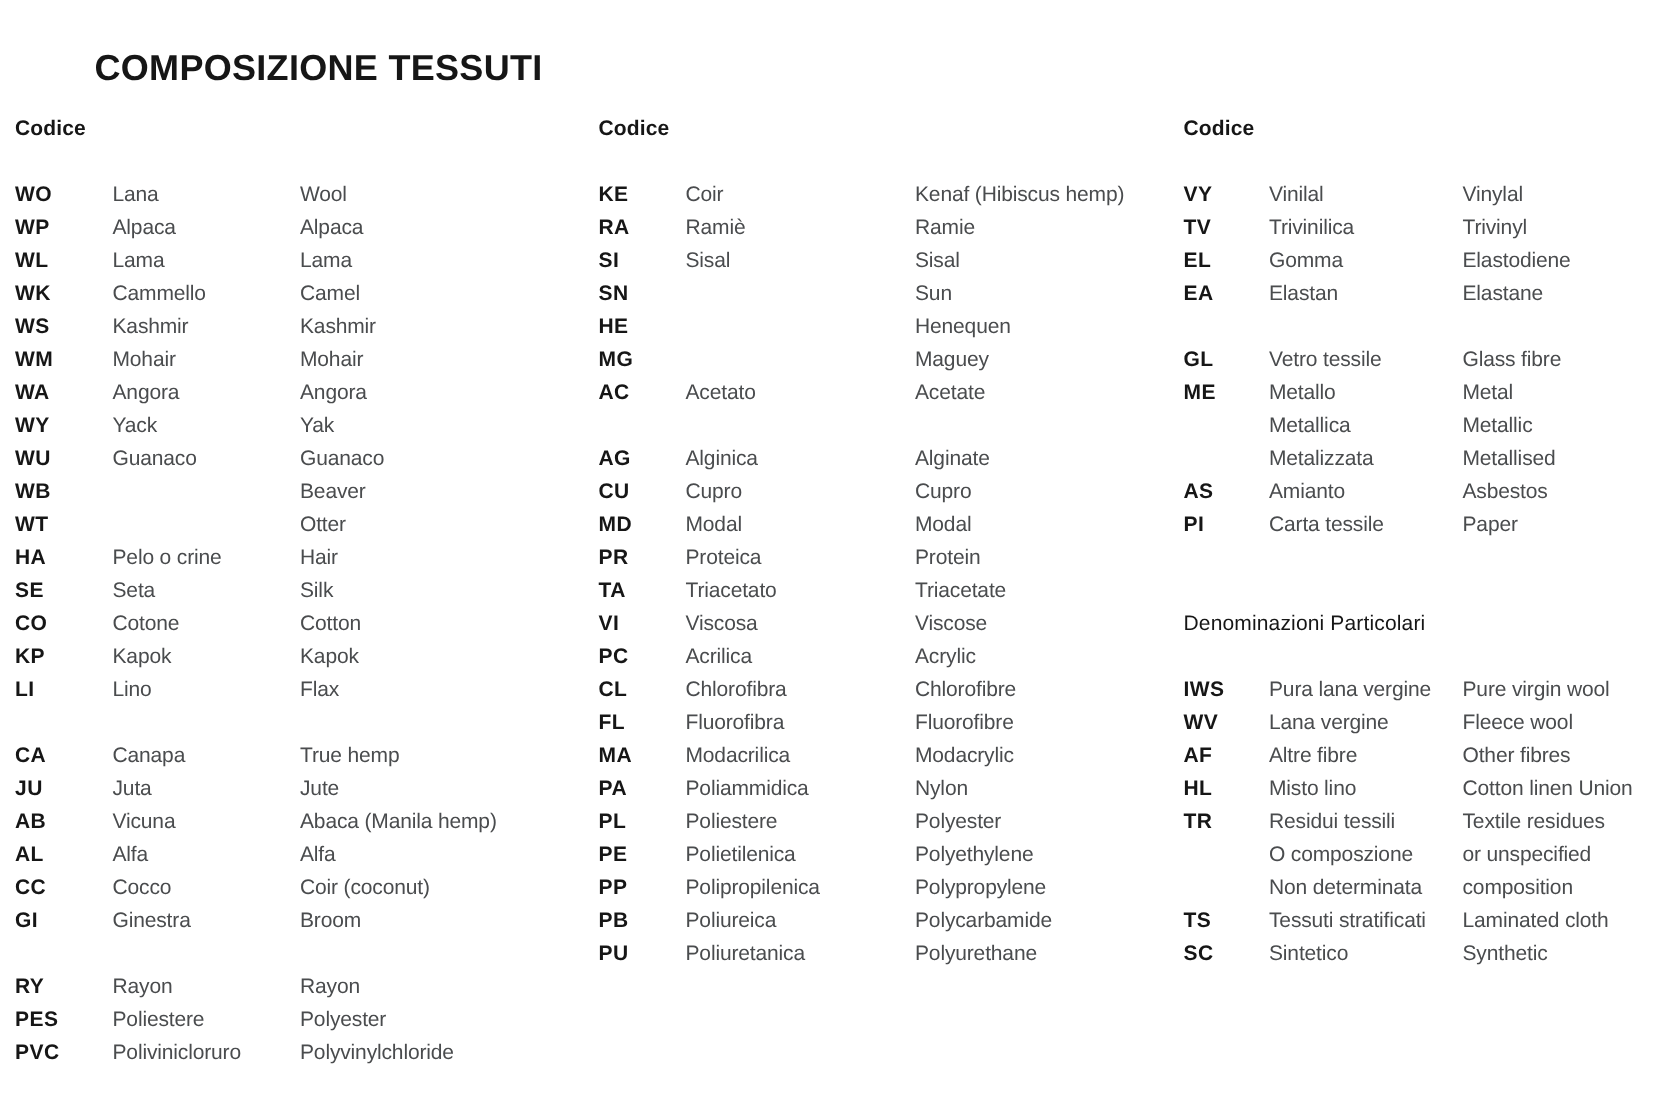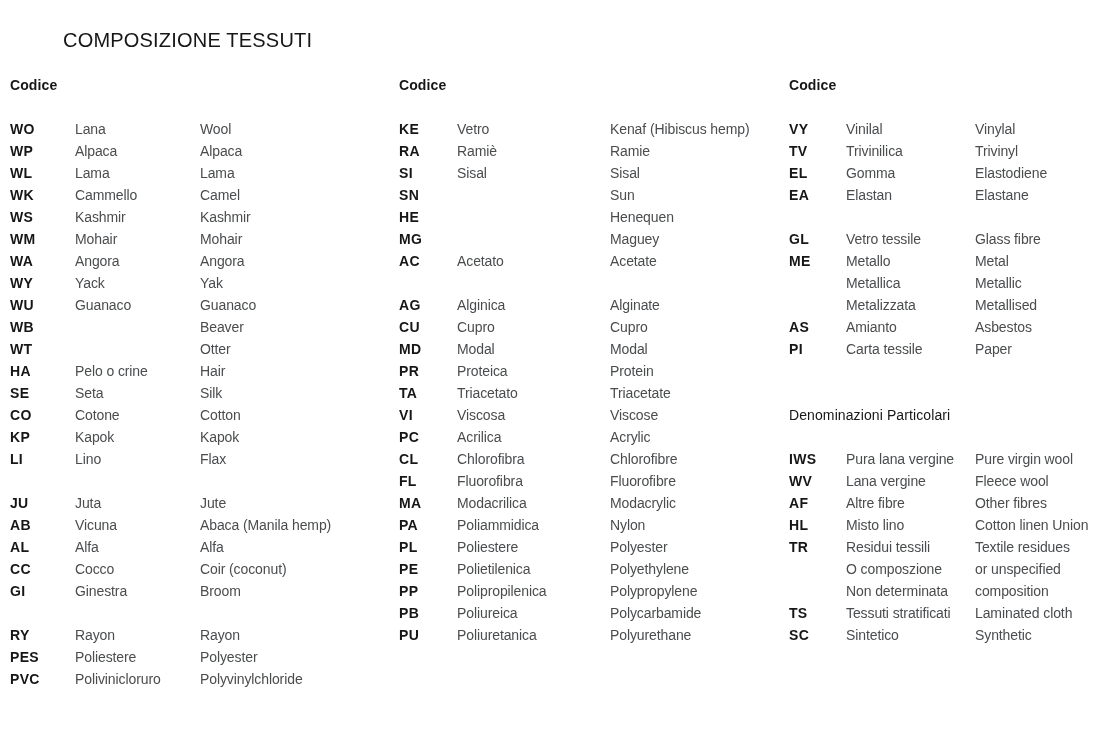--- a/index.html
+++ b/index.html
@@ -12,22 +12,22 @@
     width: 1106px;
     height: 729px;
     overflow: hidden;
     font-family: "Liberation Sans", sans-serif;
     color: var(--text-gray, #4a4c4e);
   }
   .page-title {
     position: absolute;
     left: 63px;
     top: 16px;
-    font-size: 20px;
-    font-weight: normal;
+    font-size: 24px;
+    font-weight: bold;
     letter-spacing: 0.2px;
     color: var(--text-dark, #111111);
     white-space: nowrap;
   }
   .col {
     position: absolute;
     top: 11px;
     height: 729px;
   }
   .col-1 { left: 10px;  width: 385px; }
@@ -169,20 +169,25 @@
         <span class="cell-it">Kapok</span>
         <span class="cell-en">Kapok</span>
       </div>
       <div class="row">
         <span class="cell-code">LI</span>
         <span class="cell-it">Lino</span>
         <span class="cell-en">Flax</span>
       </div>
       <div class="row gap"></div>
       <div class="row">
+        <span class="cell-code">CA</span>
+        <span class="cell-it">Canapa</span>
+        <span class="cell-en">True hemp</span>
+      </div>
+      <div class="row">
         <span class="cell-code">JU</span>
         <span class="cell-it">Juta</span>
         <span class="cell-en">Jute</span>
       </div>
       <div class="row">
         <span class="cell-code">AB</span>
         <span class="cell-it">Vicuna</span>
         <span class="cell-en">Abaca (Manila hemp)</span>
       </div>
       <div class="row">
@@ -217,21 +222,21 @@
         <span class="cell-en">Polyvinylchloride</span>
       </div>
     </div>
 </section>
 
 <section class="col col-2">
   <div class="col-header">Codice</div>
   <div class="rows">
       <div class="row">
         <span class="cell-code">KE</span>
-        <span class="cell-it">Vetro</span>
+        <span class="cell-it">Coir</span>
         <span class="cell-en">Kenaf (Hibiscus hemp)</span>
       </div>
       <div class="row">
         <span class="cell-code">RA</span>
         <span class="cell-it">Ramiè</span>
         <span class="cell-en">Ramie</span>
       </div>
       <div class="row">
         <span class="cell-code">SI</span>
         <span class="cell-it">Sisal</span>

